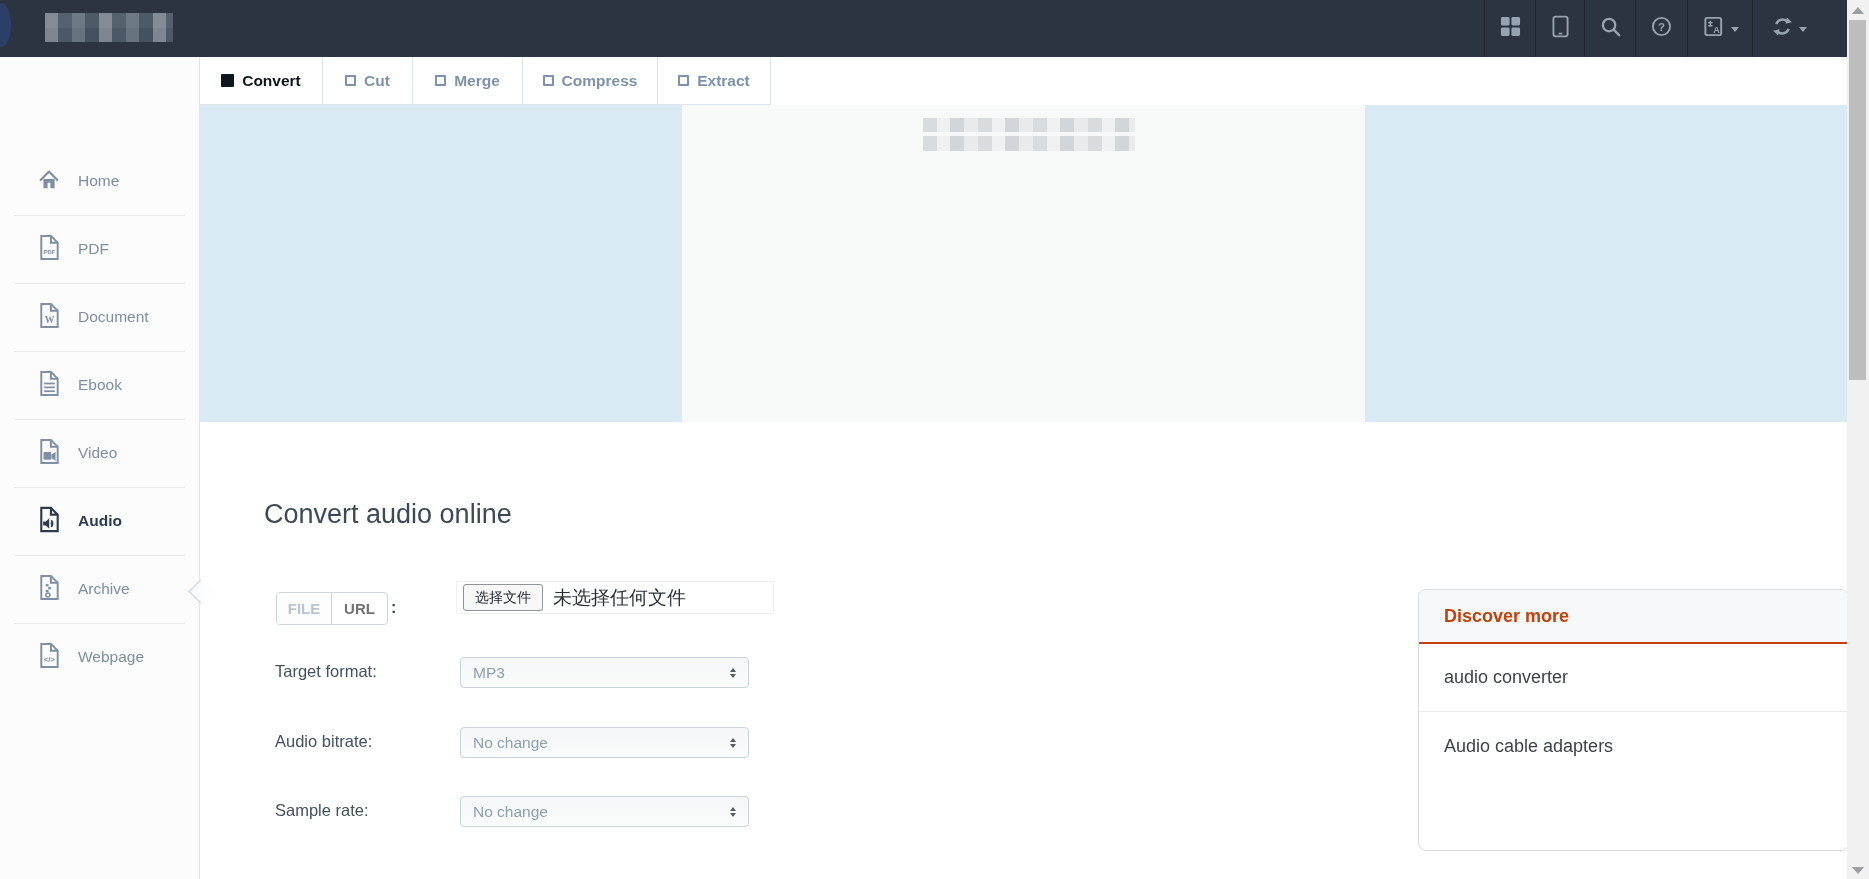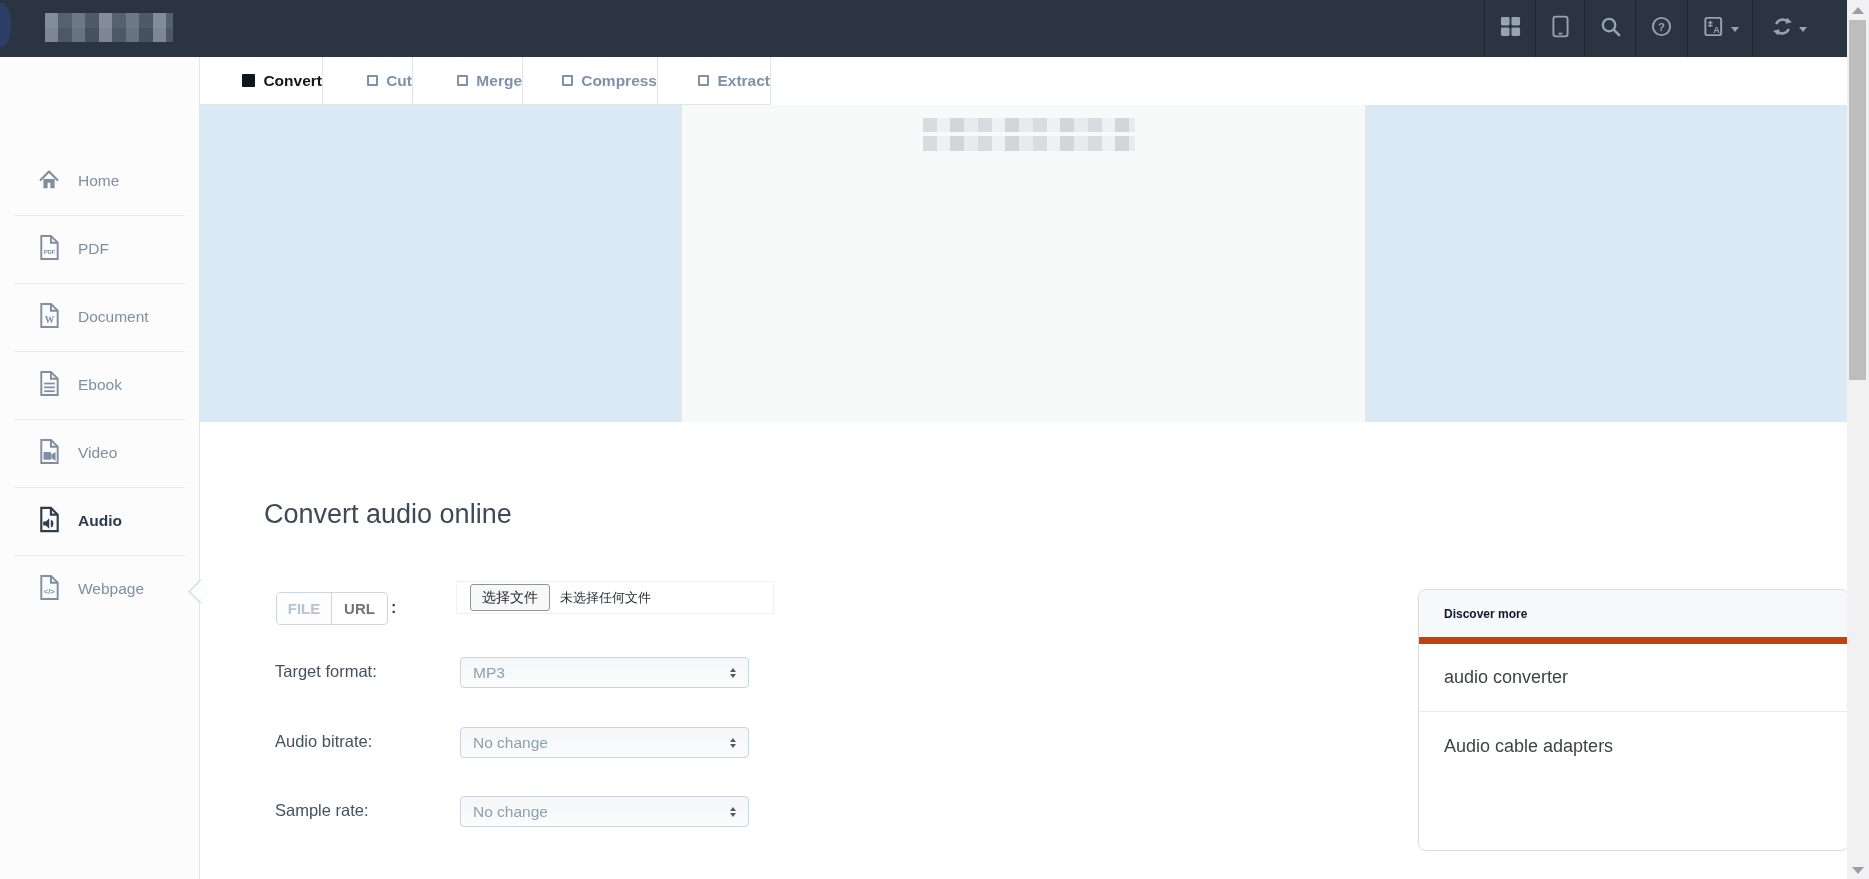--- a/index.html
+++ b/index.html
@@ -36,21 +36,21 @@
   .side-list { margin-top:90px; }
   .side-item { height:68px; display:flex; align-items:center; padding-left:37px; gap:17px; color:#7e8fa3; font-size:15.5px; cursor:pointer; position:relative; }
   .side-item + .side-item::before { content:""; position:absolute; top:0; left:14px; right:14px; border-top:1px solid #eaeaea; }
   .side-item svg { flex:0 0 auto; }
   .side-item.active { color:#2c3b4d; font-weight:bold; }
   .notch { position:absolute; left:192px; top:583px; width:17px; height:17px; background:#fdfdfd;
            border-left:1px solid #c2cfdb; border-bottom:1px solid #c2cfdb; transform:rotate(45deg); z-index:5; }
 
   
   .tabs { position:absolute; left:200px; top:57px; height:48px; display:flex; background:#fff; z-index:2; }
-  .tab { display:flex; align-items:center; justify-content:flex-end; gap:8px;
+  .tab { display:flex; align-items:center; justify-content:center; gap:8px;
          border-right:1px solid #dfe5ea; border-bottom:1px solid #dfe5ea;
          color:#7e93ab; font-size:15.5px; font-weight:600; cursor:pointer; background:#fff; }
   .tab .box { width:11px; height:11px; border:2px solid currentColor; border-radius:1px; }
   .tab.active { color:#10161d; font-weight:bold; }
   .tab.active .box { width:13px; height:13px; background:#10161d; border-color:#10161d; }
 
   
   .band { position:absolute; left:200px; top:105px; width:1647px; height:317px; background:#f8f9f9; }
   .blue-l { position:absolute; left:0; top:0; width:482px; height:100%; background:#d9eaf5; }
   .blue-r { position:absolute; left:1165px; right:0; top:0; height:100%; background:#d9eaf5; }
@@ -65,39 +65,39 @@
   .heading { position:absolute; left:252px; top:487px; font-size:27px; color:#3c4a58; }
 
   .toggle { position:absolute; left:276px; top:592px; height:33px; display:flex;
             border:1px solid #ccd7e0; border-radius:4px; overflow:hidden; background:#fff; }
   .seg { display:flex; align-items:center; justify-content:center; width:55px; font-weight:bold; font-size:15px; cursor:pointer; }
   .seg-file { color:#b9c4cf; border-right:1px solid #ccd7e0; background:#fdfdfd; }
   .seg-url  { color:#737373; }
   .colon { position:absolute; left:391px; top:599px; font-weight:bold; font-size:16px; color:#37465a; }
 
   .filewrap { position:absolute; left:456px; top:581px; width:318px; height:33px;
-              border:1px solid #f0f0f0; display:flex; align-items:center; gap:10px; padding-left:13px; background:#fff; }
+              border:1px solid #f0f0f0; display:flex; align-items:center; gap:10px; padding-left:6px; background:#fff; }
   .filebtn { height:27px; padding:0 11px; background:#f8f8f8; border:1px solid #8f959b; border-radius:3px;
              font-size:14px; color:#1c242c; display:flex; align-items:center; cursor:pointer; white-space:nowrap; }
-  .filestatus { font-size:13px; color:#2a3138; white-space:nowrap; }
+  .filestatus { font-size:19px; color:#2a3138; white-space:nowrap; }
 
   .flabel { position:absolute; left:275px; font-size:16.5px; color:#44525f; }
   .select { position:absolute; left:460px; width:289px; height:31px;
             border:1px solid #c8d4de; border-radius:4px; background:linear-gradient(#f4f6f7,#fbfcfc);
             display:flex; align-items:center; justify-content:space-between; padding:0 12px;
             font-size:15.5px; color:#8da0b0; cursor:pointer; }
   .stepper { display:flex; flex-direction:column; gap:2px; }
   .t-up { width:0; height:0; border:3.5px solid transparent; border-bottom:4.5px solid #565b60; border-top:none; }
   .t-dn { width:0; height:0; border:3.5px solid transparent; border-top:4.5px solid #565b60; border-bottom:none; }
 
   
   .discover { position:absolute; left:1418px; top:589px; width:431px; height:262px;
               border:1px solid #d9dce0; border-radius:8px; background:#fff; overflow:hidden; }
-  .d-head { height:54px; background:#f7f8f9; border-bottom:7px solid #c2410c; display:flex; align-items:center;
-            padding-left:25px; font-weight:bold; font-size:12px; color:#0f172a; }
+  .d-head { height:54px; background:#f7f8f9; border-bottom:2px solid #c2410c; display:flex; align-items:center;
+            padding-left:25px; font-weight:bold; font-size:18px; color:#c2410c; }
   .d-item { height:68px; display:flex; align-items:center; padding-left:25px; font-size:18px; color:#3f4347;
             border-bottom:1px solid #e8eaed; cursor:pointer; background:#fff; }
   .d-item:last-child { border-bottom:none; }
 </style>
 </head>
 <body>
 
 <div class="topbar">
   <div class="logo-sliver"></div>
   <div class="logo-blur" title=""></div>
@@ -230,20 +230,33 @@
             <path d="M4 2 h10 l7 7 v17 H4 z" fill="none" stroke="currentColor" stroke-width="2.2"></path>
             <path d="M14 2 v7 h7" fill="none" stroke="currentColor" stroke-width="2.2"></path>
             <polygon points="6,16.2 8.8,16.2 12.2,12.8 12.2,23.6 8.8,20.2 6,20.2" fill="currentColor"></polygon>
             <path d="M14.2 14.8 a4.6 4.6 0 0 1 0 6.8" fill="none" stroke="currentColor" stroke-width="1.8"></path>
             <path d="M14.2 17 a2 2 0 0 1 0 2.4" fill="none" stroke="currentColor" stroke-width="1.6"></path>
           </svg>
       </span>
       <span>Audio</span>
     </div>
 
+    <div class="side-item">
+      <span>
+        <svg width="24" height="27" viewBox="0 0 24 28">
+            <path d="M4 2 h10 l7 7 v17 H4 z" fill="none" stroke="currentColor" stroke-width="2"></path>
+            <path d="M14 2 v7 h7" fill="none" stroke="currentColor" stroke-width="2"></path>
+            <rect x="8.6" y="10.5" width="3" height="2.4" fill="currentColor"></rect>
+            <rect x="11.2" y="13.5" width="3" height="2.4" fill="currentColor"></rect>
+            <rect x="8.6" y="16.5" width="3" height="2.4" fill="currentColor"></rect>
+            <circle cx="10.8" cy="21.8" r="2.1" fill="none" stroke="currentColor" stroke-width="1.6"></circle>
+          </svg>
+      </span>
+      <span>Archive</span>
+    </div>
 
     <div class="side-item">
       <span>
         <svg width="24" height="27" viewBox="0 0 24 28">
             <path d="M4 2 h10 l7 7 v17 H4 z" fill="none" stroke="currentColor" stroke-width="2"></path>
             <path d="M14 2 v7 h7" fill="none" stroke="currentColor" stroke-width="2"></path>
             <text x="12.3" y="21" text-anchor="middle" font-size="8" font-weight="bold" fill="currentColor" font-family="Liberation Sans, sans-serif">&lt;/&gt;</text>
           </svg>
       </span>
       <span>Webpage</span>

